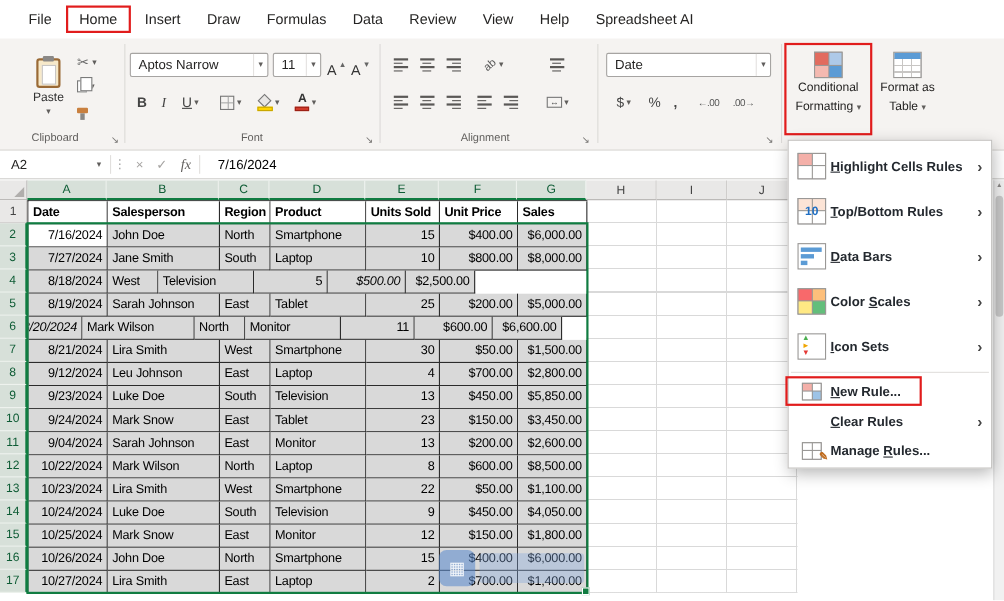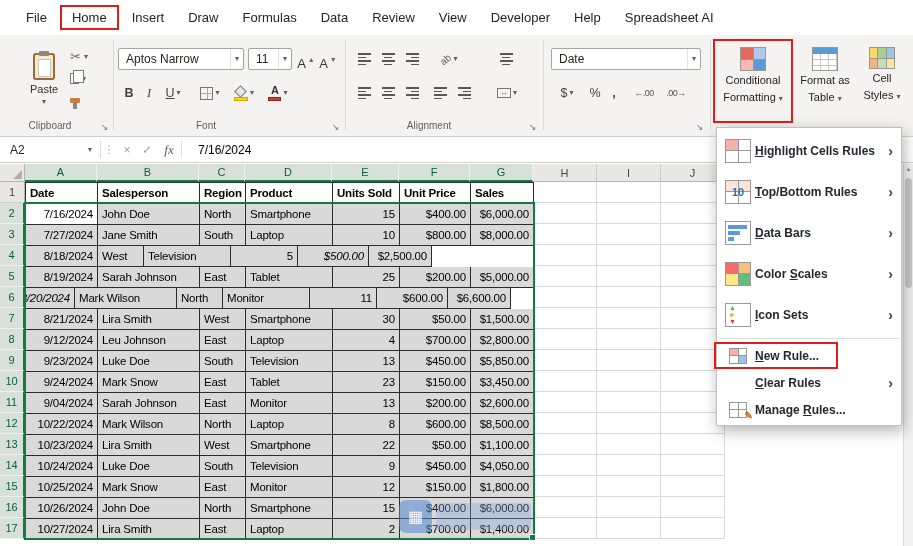--- a/index.html
+++ b/index.html
@@ -147,21 +147,20 @@
 
   <div class="menubar">
     <span class="mb-item">File</span>
     <span class="mb-item active-box">Home</span>
     <span class="mb-item">Insert</span>
     <span class="mb-item">Draw</span>
     <span class="mb-item">Formulas</span>
     <span class="mb-item">Data</span>
     <span class="mb-item">Review</span>
     <span class="mb-item">View</span>
-    <span class="mb-item">Developer</span>
     <span class="mb-item">Help</span>
     <span class="mb-item">Spreadsheet AI</span>
   </div>
 
   <div class="ribbon">
     <div class="rgroup-sep" style="left:113px"></div>
     <div class="rgroup-sep" style="left:345px"></div>
     <div class="rgroup-sep" style="left:543px"></div>
     <div class="rgroup-sep" style="left:710px"></div>
 
@@ -221,21 +220,21 @@
         </span>
         <span class="chev8">▾</span>
     </div>
     <div class="rsmall" style="left:264px;top:47px;width:28px">
       <span class="fcolor-icon">
           <span class="letter">A</span>
           <span class="bar"></span>
         </span>
         <span class="chev8">▾</span>
     </div>
-    <div class="rgroup-label" style="left:95px;width:222px">Font</div>
+    <div class="rgroup-label" style="left:118px;width:222px">Font</div>
     <div class="launcher" style="left:330px">↘</div>
 
     <div class="rsmall" style="left:354px;top:13px;width:20px">
         <span class="lines-icon li-l">
           <span></span>
           <span></span>
           <span></span>
           <span></span>
         </span>
       </div>
@@ -304,21 +303,21 @@
           <span></span>
           <span></span>
           <span></span>
           <span></span>
         </span>
       </div>
     <div class="rsmall" style="left:492px;top:47px;width:30px">
       <span class="merge-icon">↔</span>
         <span class="chev8">▾</span>
     </div>
-    <div class="rgroup-label" style="left:334px;width:190px">Alignment</div>
+    <div class="rgroup-label" style="left:346px;width:190px">Alignment</div>
     <div class="launcher" style="left:527px">↘</div>
 
     <div class="combo" style="left:551px;top:13px;width:150px">
       <span>Date</span>
       <span class="chev-zone">
           <span class="chev8">▾</span>
         </span>
     </div>
     <div class="rsmall" style="left:554px;top:47px;width:26px">
       <span>$</span>
@@ -338,32 +337,20 @@
           <span></span>
         </span>
       <span>Conditional</span>
       <span><span>Formatting</span> <span class="chev8">▾</span></span>
     </div>
     <div class="red-outline" style="left:713px;top:4px;width:80px;height:84px"></div>
     <div class="styles-btn" style="left:797px;width:56px">
       <span class="fat-icon"></span>
       <span>Format as</span>
       <span><span>Table</span> <span class="chev8">▾</span></span>
-    </div>
-    <div class="styles-btn" style="left:857px;width:50px">
-      <span class="csico">
-          <span></span>
-          <span></span>
-          <span></span>
-          <span></span>
-          <span></span>
-          <span></span>
-        </span>
-      <span>Cell</span>
-      <span><span>Styles</span> <span class="chev8">▾</span></span>
     </div>
   </div>
 
   <div class="fbar">
     <div class="namebox">
       <span>A2</span>
       <span class="chev8">▾</span>
     </div>
     <div class="fb-sep"></div>
     <div class="fb-dots">⋮</div>

